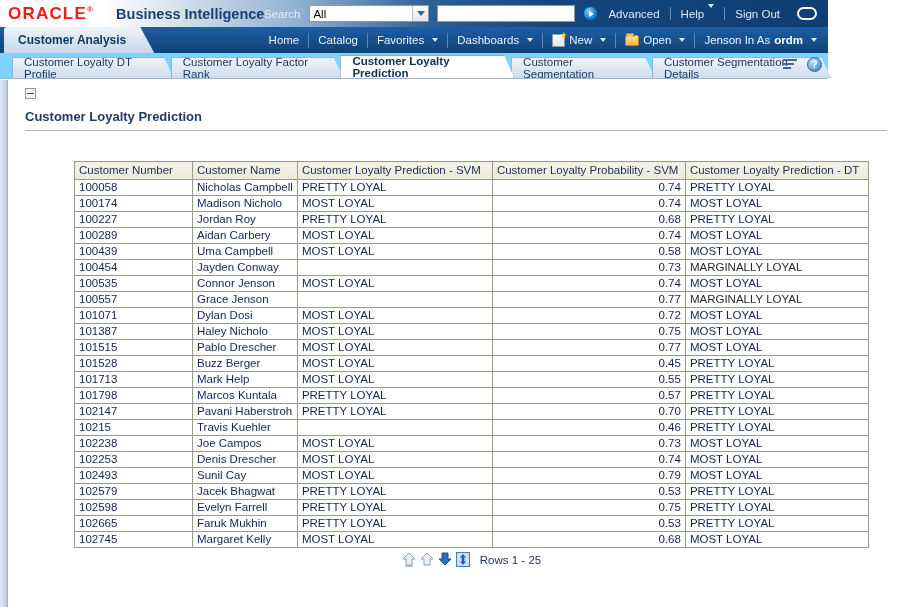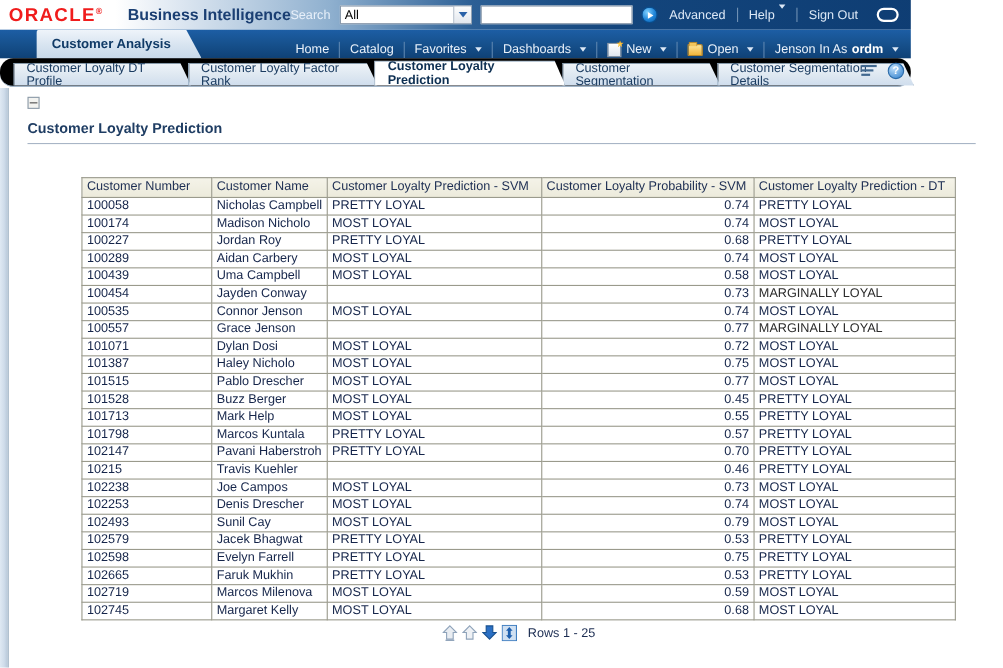--- a/index.html
+++ b/index.html
@@ -62,34 +62,34 @@
   .hdr-sep { width:1px; height:13px; background:#6f90b4; }
   .caret-wht { width:0;height:0;border-left:3.5px solid transparent;border-right:3.5px solid transparent;border-top:4.5px solid #dce8f6; margin-left:4px; }
   .oval-icon {
     width:20px;height:13px;border:2px solid #ffffff;border-radius:8px;margin:0 7px 0 7px;
   }
 
   
   .navbar {
     height: 26px; position: relative;
     background: linear-gradient(to bottom, #1d5ea5 0%, #17528f 45%, #0f4176 100%);
-    display:flex; align-items:flex-end;padding-left:29px;
+    display:flex; align-items:flex-end;
   }
   .dash-tab {
     height: 26px; margin-left: 4px;
     background: linear-gradient(to bottom, #eff4fa 0%, #d9e5f1 50%, #c7d8e9 100%);
     border-top-left-radius: 3px;
     display:flex; align-items:center; padding: 0 26px 0 14px;
     color:#103a66; font-weight:bold; font-size:12px;
     position: relative; clip-path: polygon(0 0, calc(100% - 14px) 0, 100% 100%, 0 100%);
     padding-right: 28px;
   }
   .nav-right {
     position:absolute; right:2px; bottom:0; height:26px;
-    display:flex; align-items:flex-end;
+    display:flex; align-items:center;
   }
   .nav-link {
     color:#eaf2fb; font-size:11.5px; padding:0 9px; display:flex; align-items:center; gap:4px;
     text-decoration:none; cursor:pointer; height:16px;
   }
   .nav-sep { width:1px; height:15px; background:#5d85b0; }
   .nav-user { color:#ffffff; font-weight:bold; font-size:11.5px; }
   .ic-new {
     width:13px;height:13px;background:linear-gradient(#ffffff,#dfe6ef);
     border:1px solid #8d9aa8; position:relative;
@@ -99,23 +99,23 @@
     clip-path: polygon(50% 0,61% 35%,98% 35%,68% 57%,79% 92%,50% 70%,21% 92%,32% 57%,2% 35%,39% 35%);}
   .ic-folder {
     width:14px;height:11px;background:linear-gradient(#fde49a,#f2b63c);
     border:1px solid #b8882b;border-radius:1px 2px 1px 1px;position:relative;
   }
   .ic-folder:before{content:"";position:absolute;top:-3px;left:0;width:6px;height:3px;
     background:#f2c55c;border:1px solid #b8882b;border-bottom:none;border-radius:1px 1px 0 0;}
 
   
   .subtabbar {
-    height: 26px; background:#000000; position:relative;
+    height: 26px; background:#7dd3fc; position:relative;
     border-bottom:1px solid #9fb4c9;
-    display:flex; align-items:flex-end; padding-left:12px;border-radius:12px;
+    display:flex; align-items:flex-end; padding-left:12px;
   }
   .subtab {
     height: 21px; display:flex; align-items:center;
     padding: 0 17px 0 11px; margin-right:-3px;
     font-size:11.5px; color:#1b3c61;
     background: linear-gradient(to bottom, #eef3f8 0%, #dde7f1 55%, #cfdded 100%);
     border:1px solid #9db3c8; border-bottom:none;
     clip-path: polygon(0 0, calc(100% - 10px) 0, 100% 100%, 0 100%);
     cursor:pointer; position:relative;
   }
@@ -465,27 +465,20 @@
                 <td class="c2">PRETTY LOYAL</td>
                 <td class="c3 num">0.75</td>
                 <td class="c4">PRETTY LOYAL</td>
               </tr>
               <tr>
                 <td class="c0">102665</td>
                 <td class="c1">Faruk Mukhin</td>
                 <td class="c2">PRETTY LOYAL</td>
                 <td class="c3 num">0.53</td>
                 <td class="c4">PRETTY LOYAL</td>
-              </tr>
-              <tr>
-                <td class="c0">102719</td>
-                <td class="c1">Marcos Milenova</td>
-                <td class="c2">MOST LOYAL</td>
-                <td class="c3 num">0.59</td>
-                <td class="c4">MOST LOYAL</td>
               </tr>
               <tr>
                 <td class="c0">102745</td>
                 <td class="c1">Margaret Kelly</td>
                 <td class="c2">MOST LOYAL</td>
                 <td class="c3 num">0.68</td>
                 <td class="c4">MOST LOYAL</td>
               </tr>
             </tbody>
         </table>

